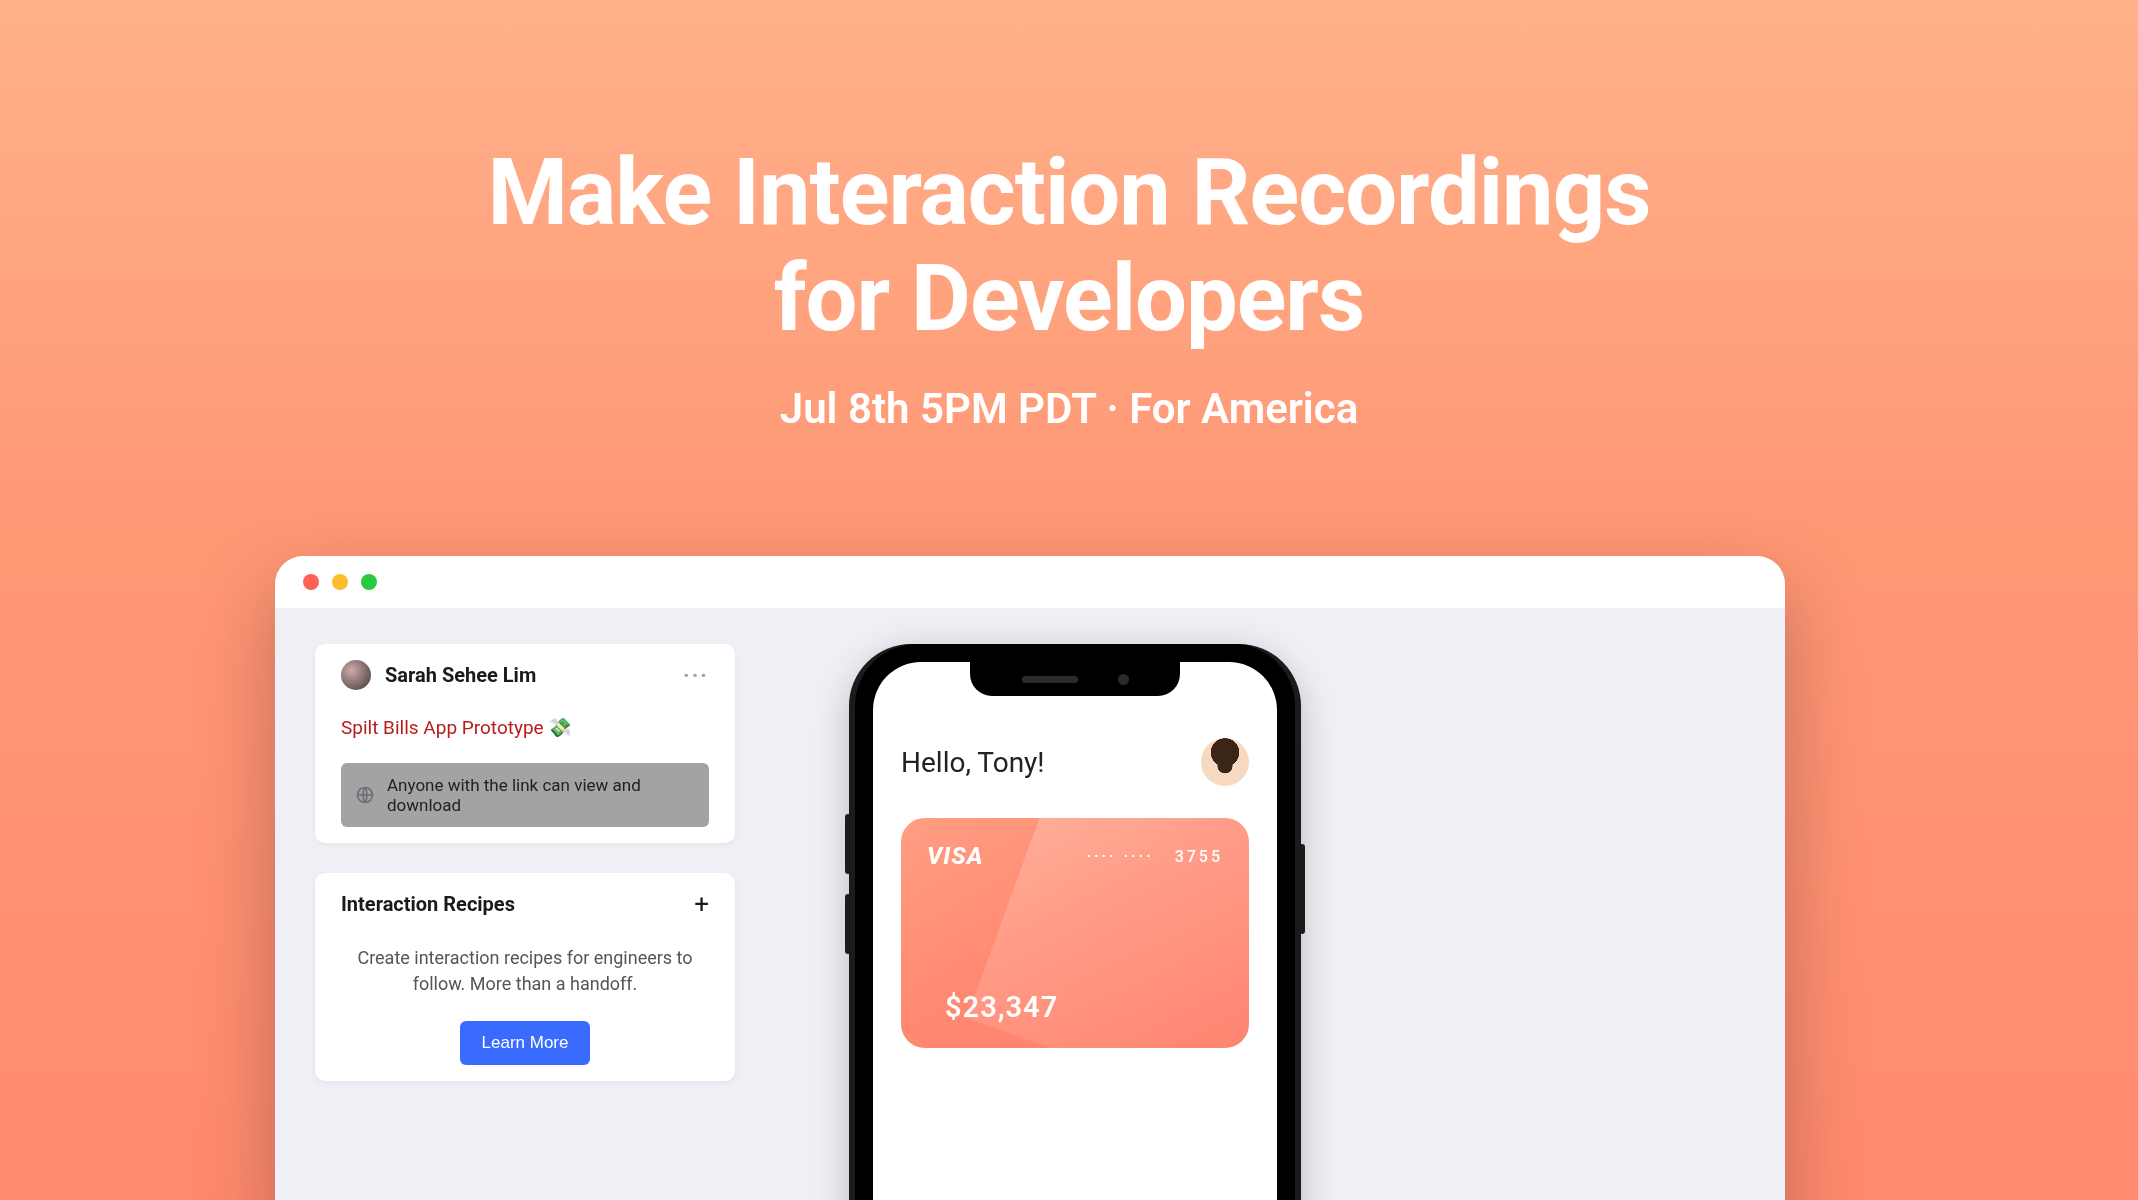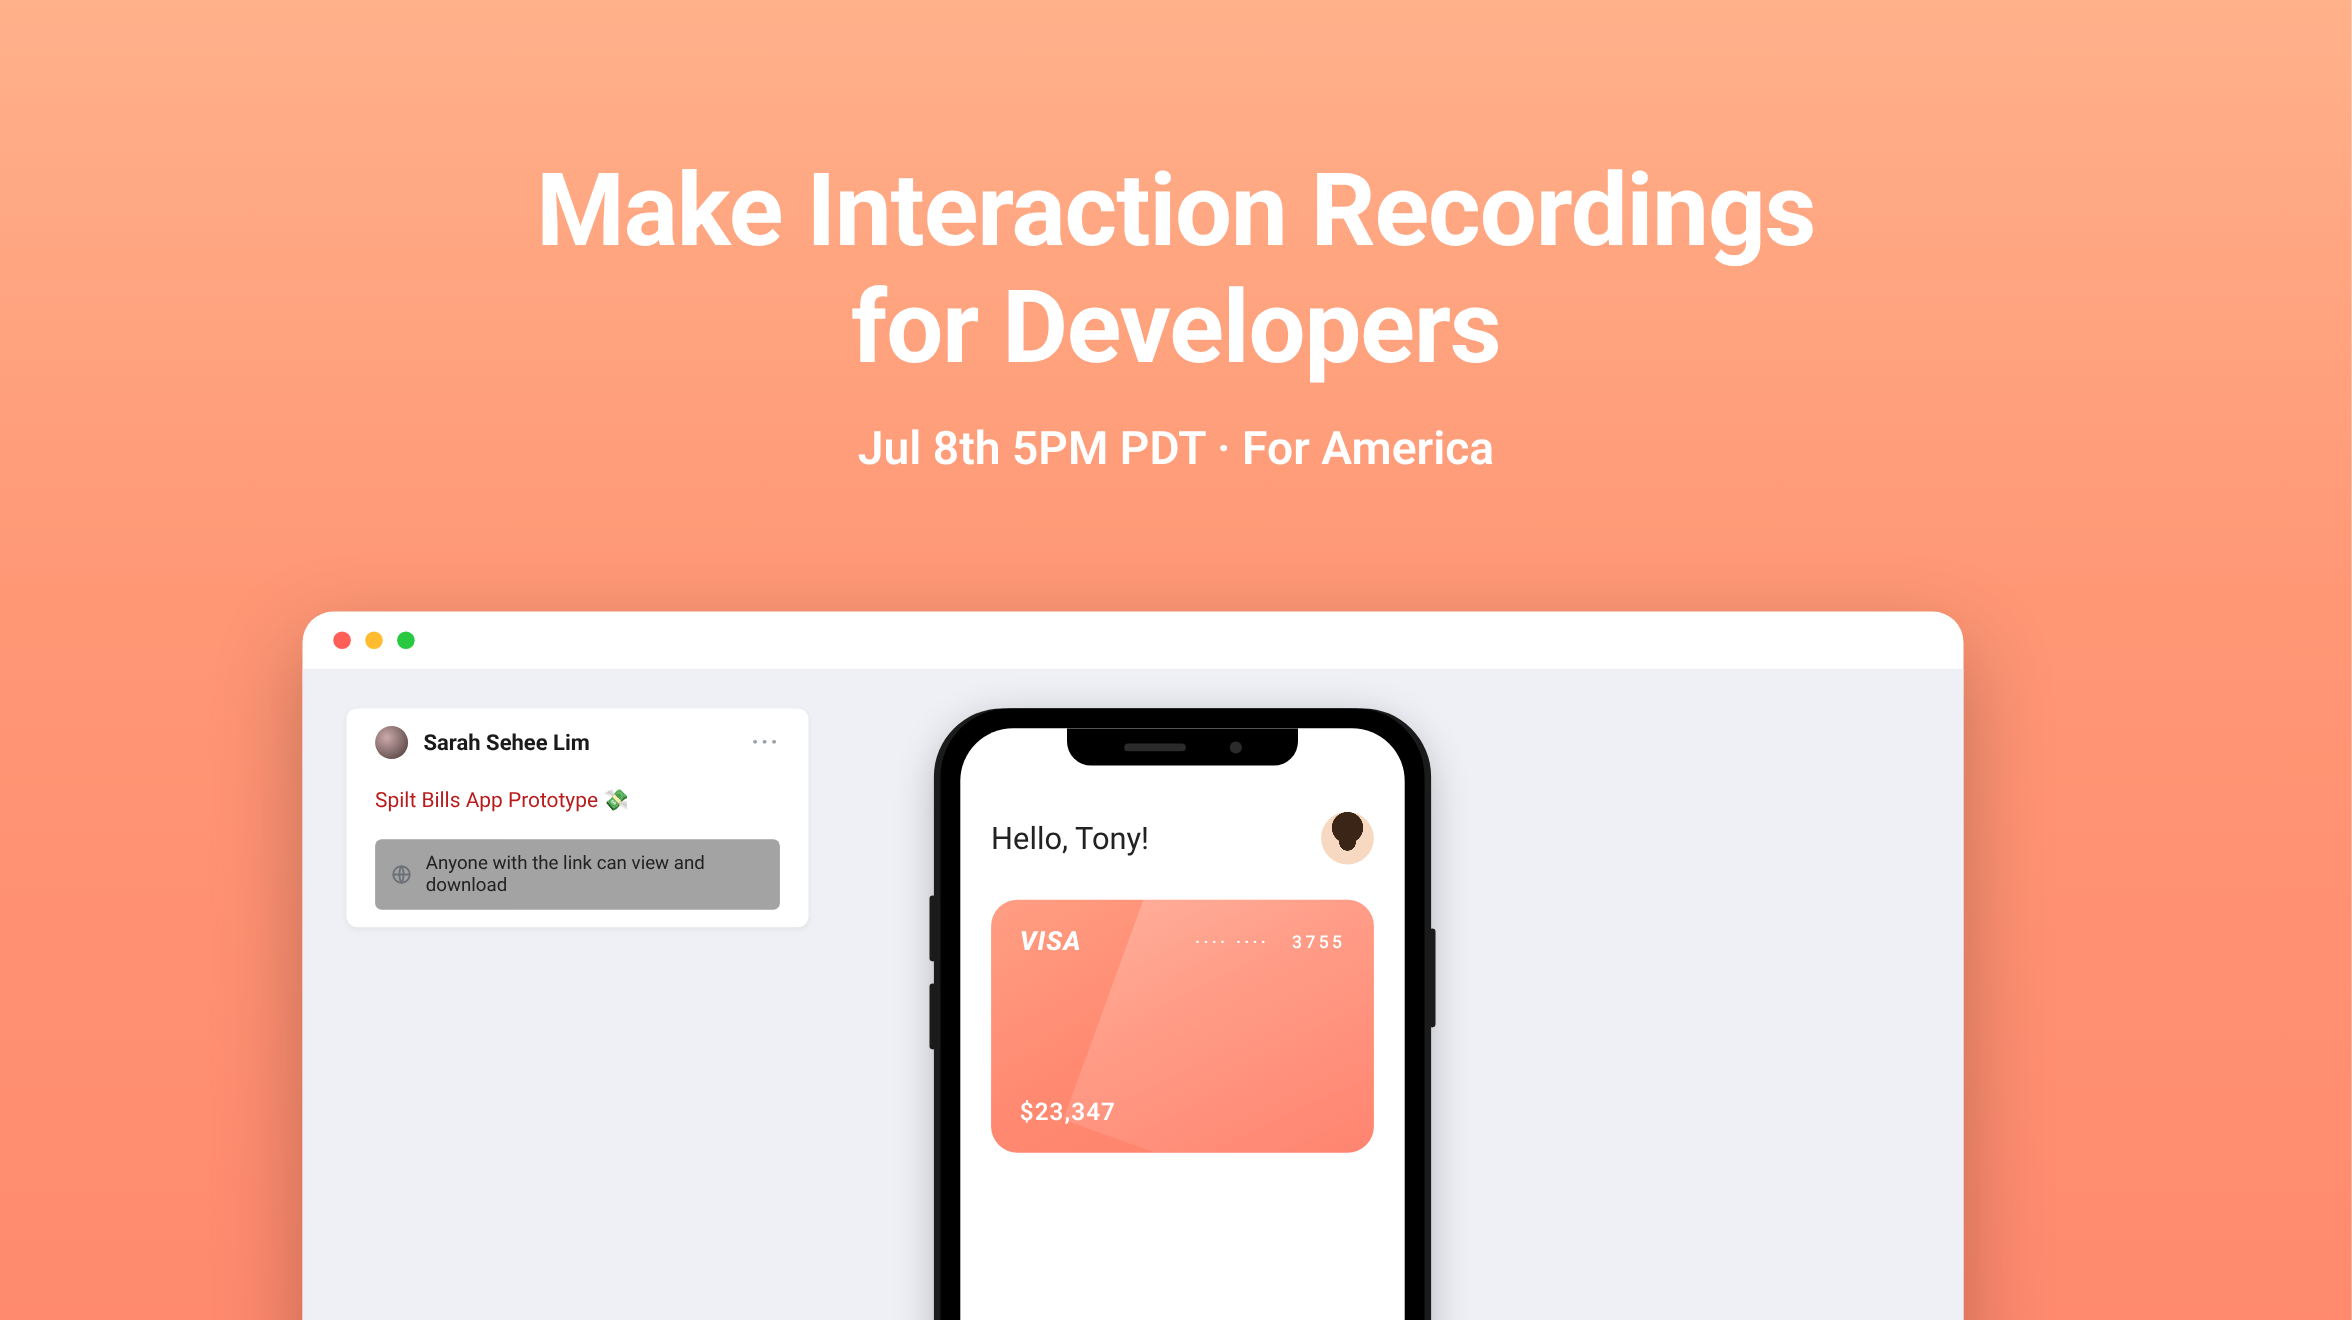--- a/index.html
+++ b/index.html
@@ -151,21 +151,21 @@
     overflow:hidden;
   }
   .credit-card::before{
     content:""; position:absolute; top:-40px; right:-60px; width:300px; height:300px;
     background: linear-gradient(135deg, rgba(255,255,255,0.25), rgba(255,255,255,0));
     transform: rotate(20deg);
   }
   .cc-top { display:flex; align-items:center; justify-content:space-between; position:relative; z-index:1;}
   .visa { font-size: 24px; font-weight: 800; font-style: italic; letter-spacing: 1px; }
   .cc-num { font-size: 16px; letter-spacing: 3px; font-weight:500; }
-  .cc-balance { position:absolute; bottom:24px; left:26px; font-size:22px; font-weight:600; letter-spacing:1px; z-index:1;margin-top:14px;}
+  .cc-balance { position:absolute; bottom:24px; left:44px; font-size:29px; font-weight:600; letter-spacing:1px; z-index:1;margin-top:14px;}
 </style>
 </head>
 <body>
 
 <div class="stage">
 
   <h1 class="hero-title">
     <span>Make Interaction Recordings</span><br>
     <span>for Developers</span>
   </h1>
@@ -194,20 +194,28 @@
             <span class="globe-icon">
               <svg viewBox="0 0 24 24" fill="none" stroke="#6b6f76" stroke-width="2">
                 <circle cx="12" cy="12" r="9"></circle>
                 <path d="M3 12h18M12 3c3 3.5 3 14 0 18M12 3c-3 3.5-3 14 0 18"></path>
               </svg>
             </span>
             <span>Anyone with the link can view and download</span>
           </div>
         </div>
 
+        <div class="card">
+          <div class="card2-head">
+            <div class="card2-title">Interaction Recipes</div>
+            <div class="plus">+</div>
+          </div>
+          <div class="card2-body">Create interaction recipes for engineers to follow. More than a handoff.</div>
+          <button class="learn-btn">Learn More</button>
+        </div>
 
       </div>
 
       <div class="phone-wrap">
         <div class="phone">
           <div class="phone-right-btn"></div>
           <div class="screen">
             <div class="notch">
               <div class="speaker"></div>
               <div class="cam"></div>

